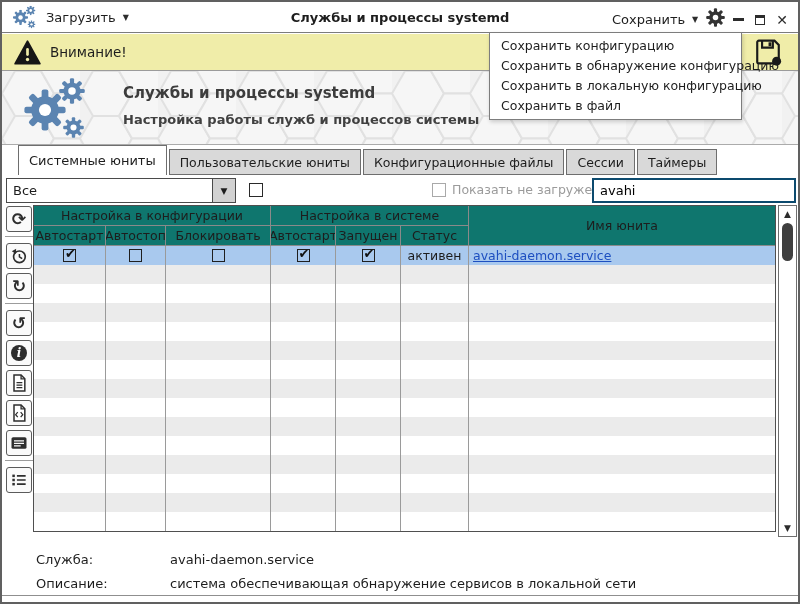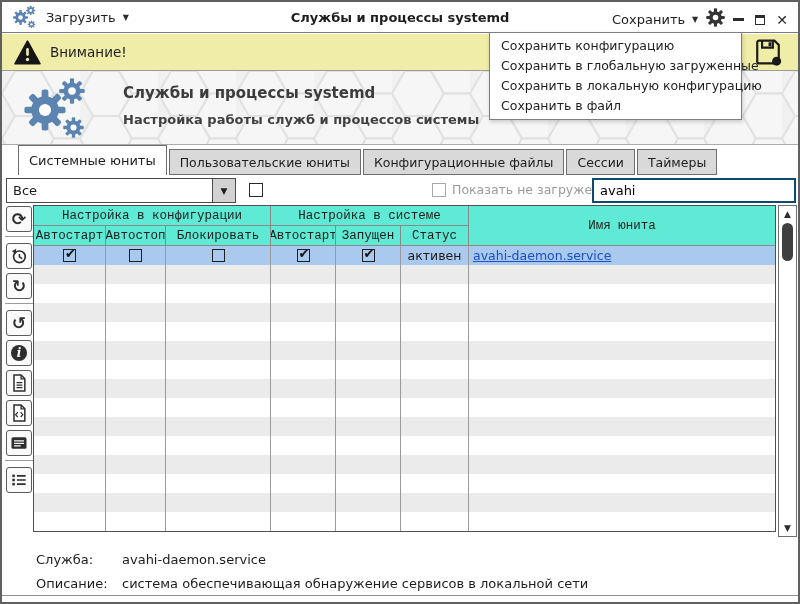--- a/index.html
+++ b/index.html
@@ -66,21 +66,21 @@
   .tool .uni { font-size:17px; font-weight:bold; color:#2e2e2e; line-height:1; }
   .tool svg { width:20px; height:20px; }
   .tool-sep { width:28px; border-top:1px solid #9c9c9c; margin:2px 0 6px 0; }
   .info-dot { width:16px; height:16px; border-radius:50%; background:#2e2e2e; color:#fff;
               font-family:"DejaVu Serif","Liberation Serif",serif; font-style:italic; font-weight:bold;
               font-size:12px; display:flex; align-items:center; justify-content:center; }
 
   
   .table { position:absolute; left:31px; top:203px; width:743px; border:1px solid #4f4f4f; background:#fff; }
   .thead { display:grid; grid-template-columns:72px 60px 105px 65px 65px 68px 1fr;
-           grid-template-rows:20px 20px; background:#5eead4; font-size:12.5px;font-family:Liberation Mono, monospace; }
+           grid-template-rows:20px 20px; background:#0f766e; font-size:12.5px; }
   .hcell { display:flex; align-items:center; justify-content:center; border-right:1px solid #8a8a8a;
            border-bottom:1px solid #8a8a8a; white-space:nowrap; overflow:hidden; }
   .hg1 { grid-column:1/4; grid-row:1; }
   .hg2 { grid-column:4/7; grid-row:1; }
   .hname { grid-column:7; grid-row:1/3; border-right:none; }
   .hsub { grid-row:2; }
   .trow { display:grid; grid-template-columns:72px 60px 105px 65px 65px 68px 1fr; height:19px; font-size:12.5px; }
   .tcell { display:flex; align-items:center; justify-content:center; border-right:1px solid #9a9a9a; overflow:hidden; }
   .trow .tcell:last-child { border-right:none; }
   .trow.selected { background:#a9c9ee; }
@@ -94,21 +94,21 @@
 
   
   .vscroll { position:absolute; left:776px; top:203px; width:19px; height:332px; border:1px solid #6f6f6f;
              background:#fff; }
   .vs-arrow { position:absolute; left:0; width:100%; text-align:center; font-size:9px; color:#2c2c2c; cursor:default; }
   .vs-up { top:3px; } .vs-down { bottom:3px; }
   .vthumb { position:absolute; top:17px; left:3px; width:11px; height:38px; background:#3f3f3f; border-radius:6px; cursor:default; }
 
   
   .details { position:absolute; left:34px; top:541px; right:10px; font-size:13px; }
-  .d-row { display:flex; margin-top:9px; }
+  .d-row { display:flex; margin-top:9px;gap:48px; }
   .d-label { width:86px; flex:0 0 auto; }
   .d-value { white-space:nowrap; }
 
   .bottom-line { position:absolute; left:0; right:0; bottom:6px; border-top:1px solid #8f8f8f; }
 
   
   .menu { position:absolute; left:453px; top:30px; width:253px; background:#fff; border:1px solid #7d7d7d;
           z-index:60; padding:3px 0; box-shadow:1px 2px 4px rgba(0,0,0,0.18);margin-left:34px; }
   .menu-item { height:20px; line-height:20px; padding:0 11px; font-size:12.5px; white-space:nowrap; cursor:default; }
 </style>
@@ -464,18 +464,18 @@
     <div class="d-row">
       <span class="d-label">Описание:</span>
       <span class="d-value">система обеспечивающая обнаружение сервисов в локальной сети</span>
     </div>
   </div>
 
   <div class="bottom-line"></div>
 
   <div class="menu">
     <div class="menu-item">Сохранить конфигурацию</div>
-    <div class="menu-item">Сохранить в глобальную загруженные</div>
+    <div class="menu-item">Сохранить в обнаружение конфигурацию</div>
     <div class="menu-item">Сохранить в локальную конфигурацию</div>
     <div class="menu-item">Сохранить в файл</div>
   </div>
 
 </div>
 
 </body></html>

